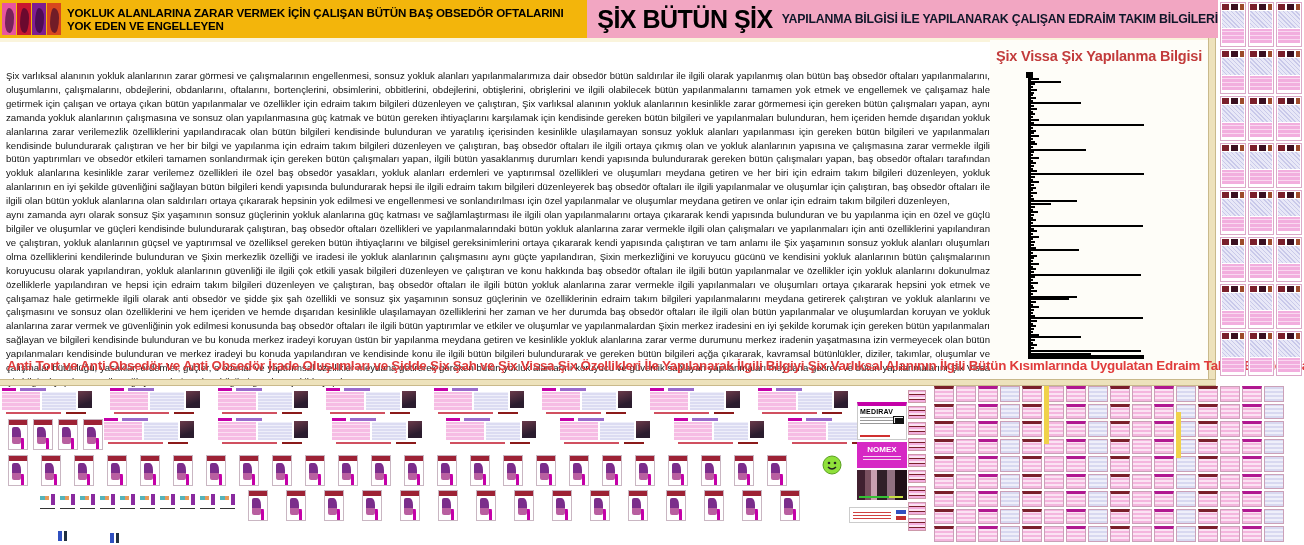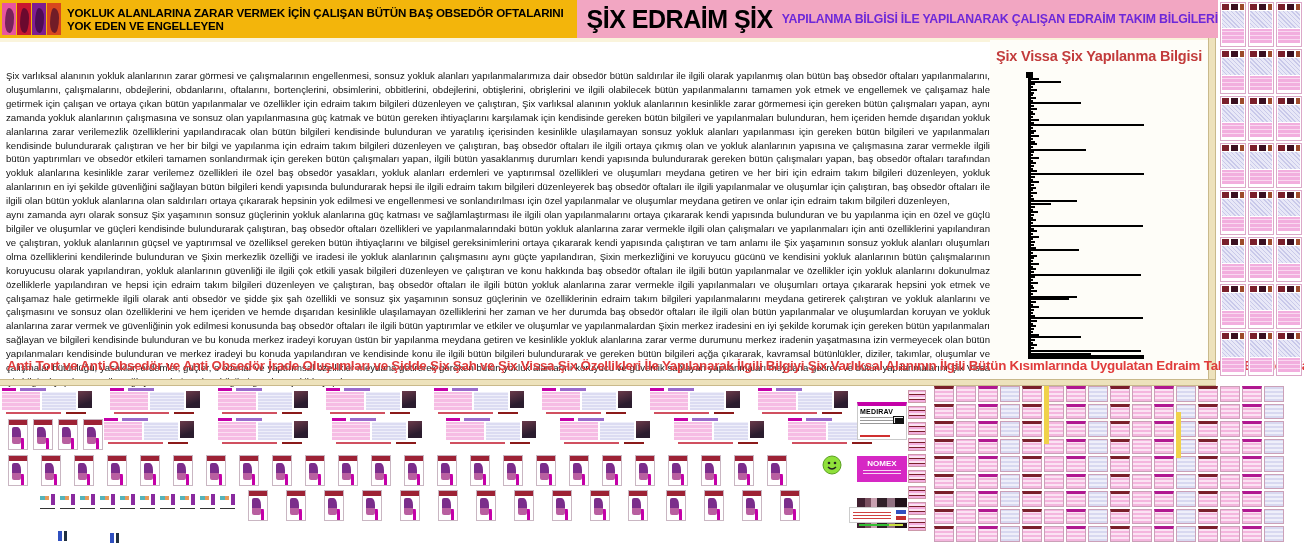--- a/index.html
+++ b/index.html
@@ -10,21 +10,21 @@
   .header{position:absolute;left:0;top:0;width:1218px;height:38px;display:flex;}
   .header-left{width:707px;background:#F3B50B;display:flex;align-items:center;}
   .tiles{display:flex;gap:1px;margin:2px 6px 2px 2px;}
   .tile{width:14px;height:32px;position:relative;}
   .tile::after{content:"";position:absolute;inset:5px 2px 2px 3px;background:rgba(45,0,45,.6);
                border-radius:45% 55% 50% 50%/62% 38% 60% 40%;}
   .t1{background:#E8559E}.t2{background:#C81830}.t3{background:#7E1E90}.t4{background:#D8481E}
   .header-left .titles{font-weight:bold;color:#000;font-size:11.6px;line-height:13.5px;letter-spacing:-.2px;}
   .header-right{flex:1;background:#F2A6C2;display:flex;align-items:center;padding-left:10px;gap:9px;}
   .brand-main{font-weight:bold;font-size:25px;color:#000;letter-spacing:-.5px;white-space:nowrap;}
-  .brand-sub{font-weight:bold;font-size:12.3px;color:#6d28d9;white-space:nowrap;letter-spacing:-.2px;}
+  .brand-sub{font-weight:bold;font-size:12.3px;color:#0f172a;white-space:nowrap;letter-spacing:-.2px;}
   .header-rule{position:absolute;left:0;top:38px;width:1216px;height:4px;background:#FAF4DC;}
 
   
   .main-text{position:absolute;left:6px;top:45px;width:984px;font-size:9.6px;line-height:13.9px;
              color:#141414;text-align:justify;margin-top:24px;}
   .main-text p{margin:0;}
 
   
   .side-panel{position:absolute;left:990px;top:40px;width:218px;height:399px;background:#FEFDF8;}
   .side-title{color:#C23B3B;font-weight:bold;font-size:14.5px;text-align:center;margin-top:8px;letter-spacing:-.2px;}
@@ -94,21 +94,21 @@
   .row3{left:8px;top:455px;gap:13px;}
   .row4s{left:40px;top:494px;gap:3px;}
   .row4c{left:248px;top:490px;gap:18px;}
   .minicol{left:908px;top:390px;flex-direction:column;gap:3px;}
   .tables{left:934px;top:386px;width:370px;height:159px;flex-wrap:wrap;gap:2px;align-content:flex-start;position:absolute;display:flex;}
   .ysep{position:absolute;width:5px;height:58px;background:#F0D24A;top:0;}
   .ysep.s1{left:110px;} .ysep.s2{left:242px;top:26px;height:46px;}
   .right-strip{position:absolute;left:1220px;top:2px;width:85px;display:flex;flex-wrap:wrap;gap:2px;align-content:flex-start;}
 
   
-  .stack{position:absolute;left:857px;top:402px;width:50px;display:flex;flex-direction:column;gap:16px;}
+  .stack{position:absolute;left:857px;top:402px;width:50px;display:flex;flex-direction:column;gap:2px;}
   .card-medirav{background:#fff;border:1px solid #C9C9C9;border-top:4px solid #C400A8;height:38px;
       box-sizing:border-box;position:relative;padding:2px 2px 0 2px;}
   .card-medirav .ttl{font-weight:bold;font-size:7px;letter-spacing:.2px;color:#000;}
   .card-medirav .ln{height:1px;background:#999;margin-top:2px;}
   .card-medirav .bc{position:absolute;right:2px;top:10px;width:11px;height:8px;background:#111;
       box-shadow:inset 0 0 0 1px #111, inset 2px 2px 0 #EEE;}
   .card-medirav .red{position:absolute;left:2px;bottom:2px;width:30px;height:2px;background:#D03030;}
   .card-nomex{background:#D628C4;height:26px;color:#fff;font-weight:bold;font-size:8px;
       text-align:center;padding-top:3px;box-sizing:border-box;}
   .card-nomex .sub{height:1px;background:rgba(255,255,255,.8);margin:2px 6px 0 6px;}
@@ -139,21 +139,21 @@
       <div class="tile t1"></div>
       <div class="tile t2"></div>
       <div class="tile t3"></div>
       <div class="tile t4"></div>
     </div>
     <div class="titles">
       <div>YOKLUK ALANLARINA ZARAR VERMEK İÇİN ÇALIŞAN BÜTÜN BAŞ OBSEDÖR OFTALARINI YOK EDEN VE ENGELLEYEN</div>
     </div>
   </div>
   <div class="header-right">
-    <span class="brand-main">ŞİX EDRAİM ŞİX</span>
+    <span class="brand-main">ŞİX BÜTÜN ŞİX</span>
     <span class="brand-sub">YAPILANMA BİLGİSİ İLE YAPILANARAK ÇALIŞAN EDRAİM TAKIM BİLGİLERİ</span>
   </div>
 </div>
 <div class="header-rule"></div>
 
 <div class="main-text">
   <p>Şix varlıksal alanının yokluk alanlarının zarar görmesi ve çalışmalarının engellenmesi, sonsuz yokluk alanları yapılanmalarımıza dair obsedör bütün saldırılar ile ilgili olarak yapılanmış olan bütün baş obsedör oftaları yapılanmalarını, oluşumlarını, çalışmalarını, obdejlerini, obdanlarını, oftalarını, bortençlerini, obsimlerini, obbitlerini, obdejlerini, obtişlerini, obrişlerini ve ilgili olabilecek bütün yapılanmalarını tamamen yok etmek ve engellemek ve çalışamaz hale getirmek için çalışan ve ortaya çıkan bütün yapılanmalar ve özellikler için edraim takım bilgileri düzenleyen ve çalıştıran, Şix varlıksal alanının yokluk alanlarının kesinlikle zarar görmemesi için gereken bütün çalışmaları yapan, aynı zamanda yokluk alanlarının çalışmasına ve sonsuz olan yapılanmasına güç katmak ve bütün gereken ihtiyaçlarını karşılamak için kendisinde gereken bütün bilgileri ve yapılanmaları bulunduran, hem içeriden hemde dışarıdan yokluk alanlarına zarar verilemezlik özelliklerini yapılandıracak olan bütün bilgileri kendisinde bulunduran ve yaratılış içerisinden kesinlikle ulaşılamayan sonsuz yokluk alanları yapılanması için gereken bütün bilgileri ve yapılanmaları kendisinde bulundurarak çalıştıran ve her bir bilgi ve yapılanma için edraim takım bilgileri düzenleyen ve çalıştıran, baş obsedör oftaları ile ilgili ortaya çıkmış olan ve yokluk alanlarının yapısına ve çalışmasına zarar vermekle ilgili bütün yaptırımları ve obsedör etkileri tamamen sonlandırmak için gereken bütün çalışmaları yapan, ilgili bütün yasaklanmış durumları kendi yapısında bulundurarak gereken bütün çalışmaları yapan, baş obsedör oftaları tarafından yokluk alanlarına kesinlikle zarar verilemez özellikleri ile özel baş obsedör yasakları, yokluk alanları erdemleri ve yaptırımsal özellikleri ve oluşumları meydana getiren ve her biri için edraim takım bilgileri düzenleyen, yokluk alanlarının en iyi şekilde güvenliğini sağlayan bütün bilgileri kendi yapısında bulundurarak hepsi ile ilgili edraim takım bilgileri düzenleyerek baş obsedör oftaları ile ilgili yapılanmalar ve oluşumlar için çalıştıran, baş obsedör oftaları ile ilgili olan bütün yokluk alanlarına olan saldırıları ortaya çıkararak hepsinin yok edilmesi ve engellenmesi ve sonlandırılması için özel yapılanmalar ve oluşumlar meydana getiren ve onlar için edraim takım bilgileri düzenleyen,</p>
   <p> aynı zamanda ayrı olarak sonsuz Şix yaşamının sonsuz güçlerinin yokluk alanlarına güç katması ve sağlamlaştırması ile ilgili olan yapılanmalarını ortaya çıkararak kendi yapısında bulunduran ve bu yapılanma için en özel ve güçlü bilgiler ve oluşumlar ve güçleri kendisinde bulundurarak çalıştıran, baş obsedör oftaları özellikleri ve yapılanmalarındaki bütün yokluk alanlarına zarar vermekle ilgili olan çalışmaları ve yapılanmaları için anti özelliklerini yapılandıran ve çalıştıran, yokluk alanlarının güçsel ve yaptırımsal ve özelliksel gereken bütün ihtiyaçlarını ve bilgisel gereksinimlerini ortaya çıkararak kendi yapısında çalıştıran ve tam anlamı ile Şix yaşamının sonsuz yokluk alanları oluşumları olma özelliklerini kendilerinde bulunduran ve Şixin merkezlik özelliği ve iradesi ile yokluk alanlarının çalışmasını aynı güçte yapılandıran, Şixin merkezliğini ve koruyucu gücünü ve kendisini yokluk alanlarının bütün çalışmalarının koruyucusu olarak yapılandıran, yokluk alanlarının  güvenliği ile ilgili çok etkili yasak bilgileri düzenleyen ve çalıştıran ve konu hakkında baş obsedör oftaları ile ilgili bütün yapılanmalar ve özellikler için yokluk alanlarını dokunulmaz özelliklerle yapılandıran ve hepsi için edraim takım bilgileri düzenleyen ve çalıştıran, baş obsedör oftaları ile ilgili bütün yokluk alanlarına zarar vermekle ilgili yapılanmaları ve oluşumları ortaya  çıkararak hepsini yok etmek ve çalışamaz hale getirmekle ilgili olarak anti obsedör ve şidde şix şah özellikli ve sonsuz şix yaşamının sonsuz güçlerinin ve özelliklerinin edraim takım bilgileri yapılanmalarını meydana getirerek çalıştıran ve yokluk alanlarını ve çalışmasını ve sonsuz olan özelliklerini ve hem içeriden ve hemde dışarıdan kesinlikle ulaşılamayan özelliklerini her zaman ve her durumda baş obsedör oftaları ile ilgili olan bütün yapılanmalar ve oluşumlardan koruyan ve yokluk alanlarına zarar vermek ve güvenliğinin yok edilmesi konusunda baş obsedör oftaları ile ilgili bütün yaptırımlar ve etkiler ve oluşumlar ve yapılanmalardan Şixin merkez iradesini en iyi şekilde korumak için gereken bütün yapılanmaları sağlayan ve bilgileri kendisinde bulunduran ve bu konuda merkez iradeyi koruyan üstün bir yapılanma meydana getiren ve kesinlikle yokluk alanlarına zarar verme durumunu merkez iradenin yaşatmasına izin vermeyecek olan bütün yapılanmaları kendisinde bulunduran ve merkez iradeyi bu konuda yapılandıran ve kendisinde konu ile ilgili bütün bilgileri bulundurarak ve gereken bütün bilgileri açğa çıkararak, kavramsal bütünlükler, diziler, takımlar, oluşumlar ve çalışmalar bütünlüğü, yasaklar, erdemler, güçler, o odurlar ve yaptırımsal özellikler meydana getirerek gereken bütün yokluk alanlarını koruyucu ve güvenlik sağlayan yapılanmaları meydana getiren ve bütün yapılanmalarını Şix Vissa Şix bilgisel yapılanması ile sağlayan edraim takım bilgileri gereken şekilde yapılanır.</p>
 </div>
 

